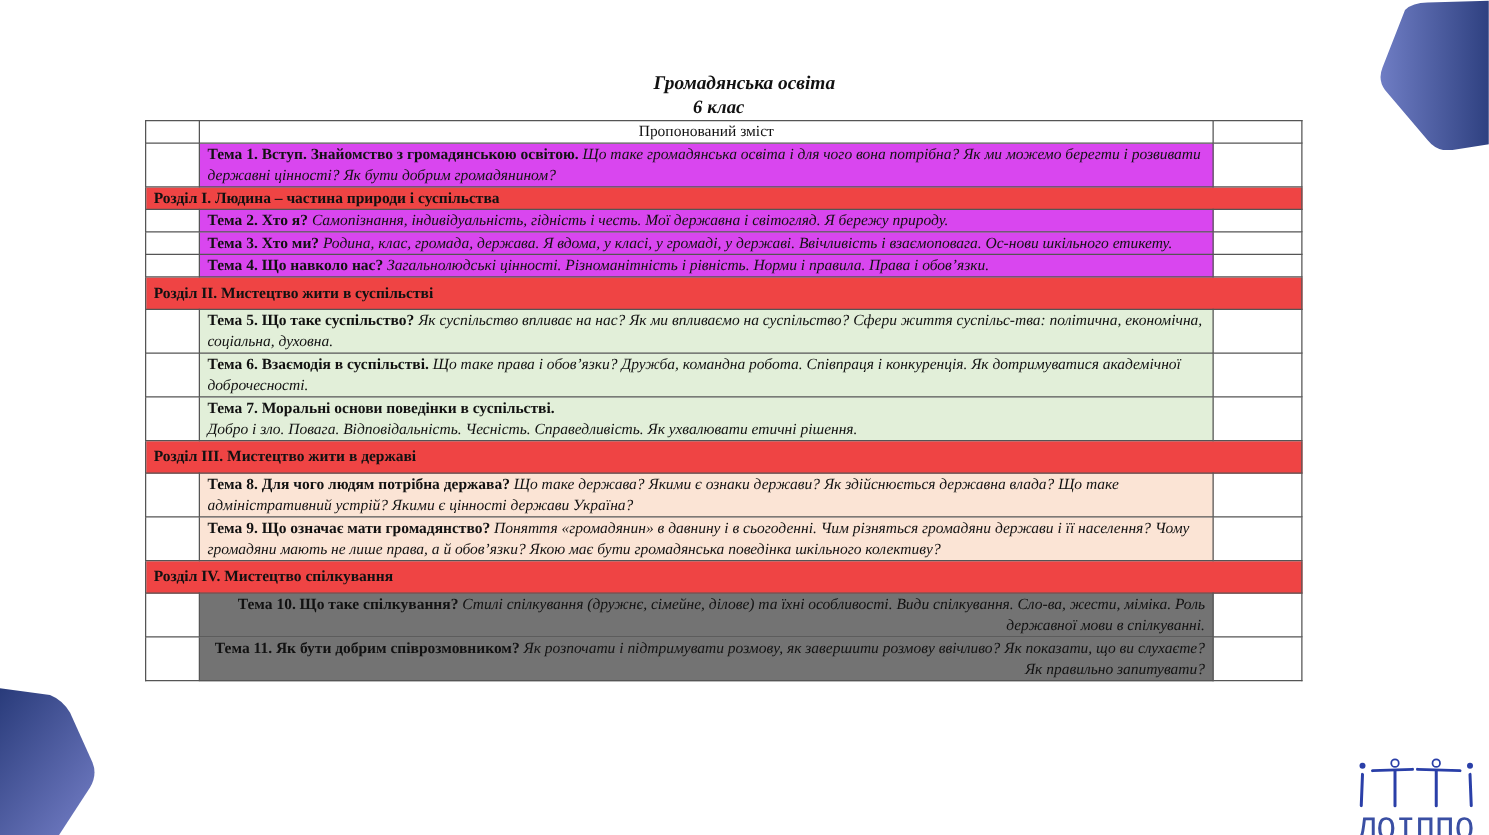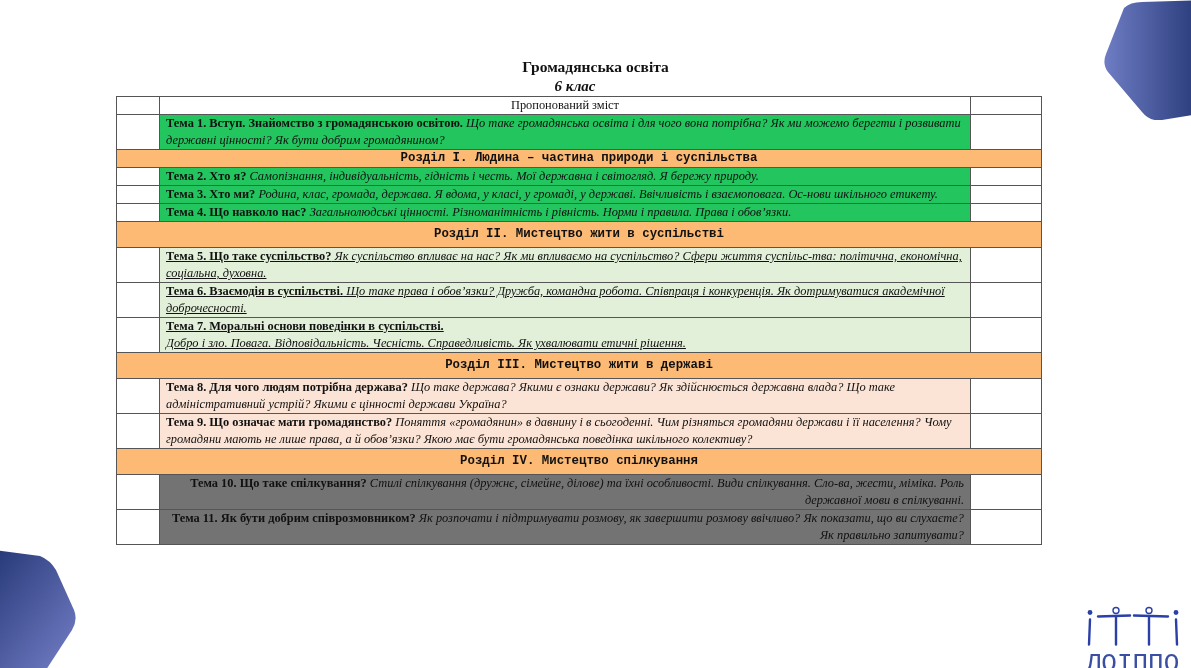--- a/index.html
+++ b/index.html
@@ -10,48 +10,48 @@
     color: #111;
   }
   .blob-tr {
     position: absolute; left: 1102px; top: 0px; width: 110px; height: 120px;
   }
   .blob-bl {
     position: absolute; left: -20px; top: 548px; width: 100px; height: 125px;
   }
   .doc-title {
     position: absolute; left: 0; width: 1191px; top: 57px;
-    text-align: center; font-weight: bold; font-size: 15.5px; line-height: 20px;
+    text-align: center; font-weight: bold; font-size: 15.5px; line-height: 20px; font-style: italic;
   }
   .doc-subtitle {
     position: absolute; left: 0; width: 1150px; top: 77px;
     text-align: center; font-weight: bold; font-style: italic; font-size: 15px; line-height: 19px;
   }
   table.curr {
     position: absolute; left: 116px; top: 96px; width: 925px;
     border-collapse: collapse; table-layout: fixed;
     font-size: 12.4px; line-height: 17px;
   }
   table.curr td {
     border: 1px solid #555; padding: 0 6px; vertical-align: top;
   }
   col.c1 { width: 43px; }
   col.c2 { width: 811px; }
   col.c3 { width: 71px; }
   td.side { background: #fff; }
   tr.head td { height: 17px; }
   td.headcell { text-align: center; font-weight: normal; background: #fff; }
   tr.section td {
-    background: #fdba74; text-align: center; font-weight: bold; height: 17px; font-family: Liberation Mono, monospace;
+    background: #ef4444; text-align: left; font-weight: bold; height: 17px;
   }
   tr.section.tall td { height: 25px; vertical-align: middle; }
   td.topic b { font-weight: bold; }
   td.topic i { font-style: italic; }
-  td.yellow { background: #22c55e; }
-  td.green  { background: #e2efd9; text-decoration: underline; }
+  td.yellow { background: #d946ef; }
+  td.green  { background: #e2efd9; }
   td.pink   { background: #fbe4d5; }
   td.blue   { background: #737373; text-align: right; }
   .logo {
     position: absolute; left: 1078px; top: 588px; width: 110px; height: 75px;
   }
   .logo-text {
     position: absolute; left: 1080px; top: 649px; width: 105px; text-align: center;
     color: #3a4fa3; font-family: Liberation Mono, monospace; font-size: 26px; letter-spacing: 0px;
   }
 </style>

